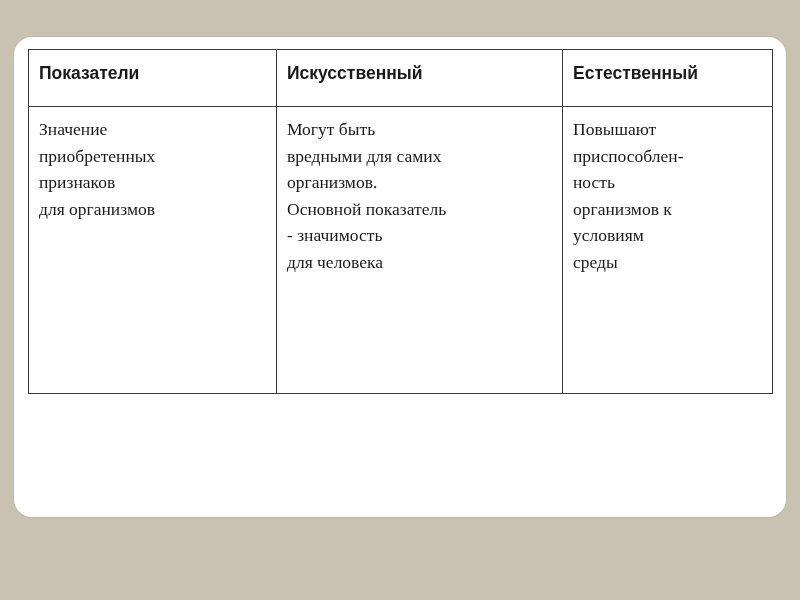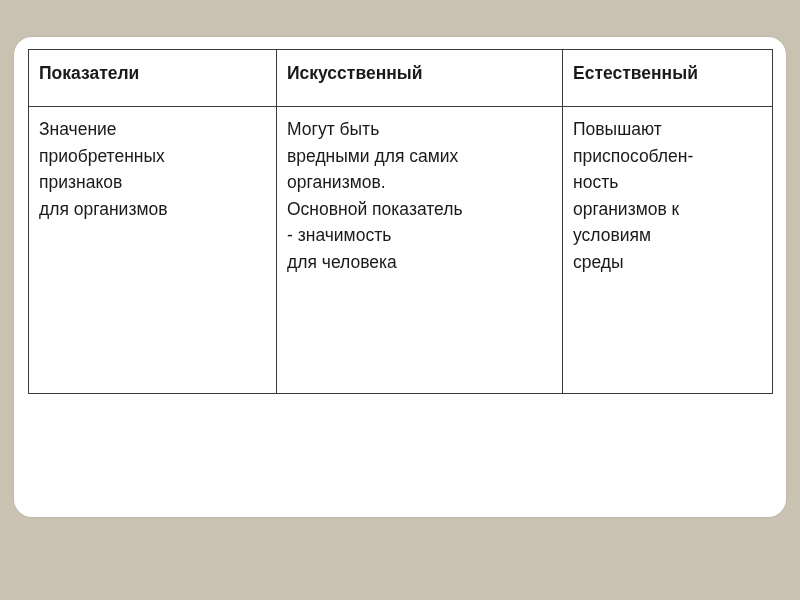--- a/index.html
+++ b/index.html
@@ -53,20 +53,21 @@
     white-space: pre-line;
   }
   table.data-table thead th {
     font-weight: bold;
     height: 36px;
     padding-top: 10px;
     padding-bottom: 10px;
   }
   table.data-table tbody td {
     font-weight: normal;
+    font-family: Liberation Serif, serif;
   }
   tr.body-row td {
     height: 268px;
   }
 </style>
 </head>
 <body>
 
 <div class="slide">
   <div class="table-wrap">

